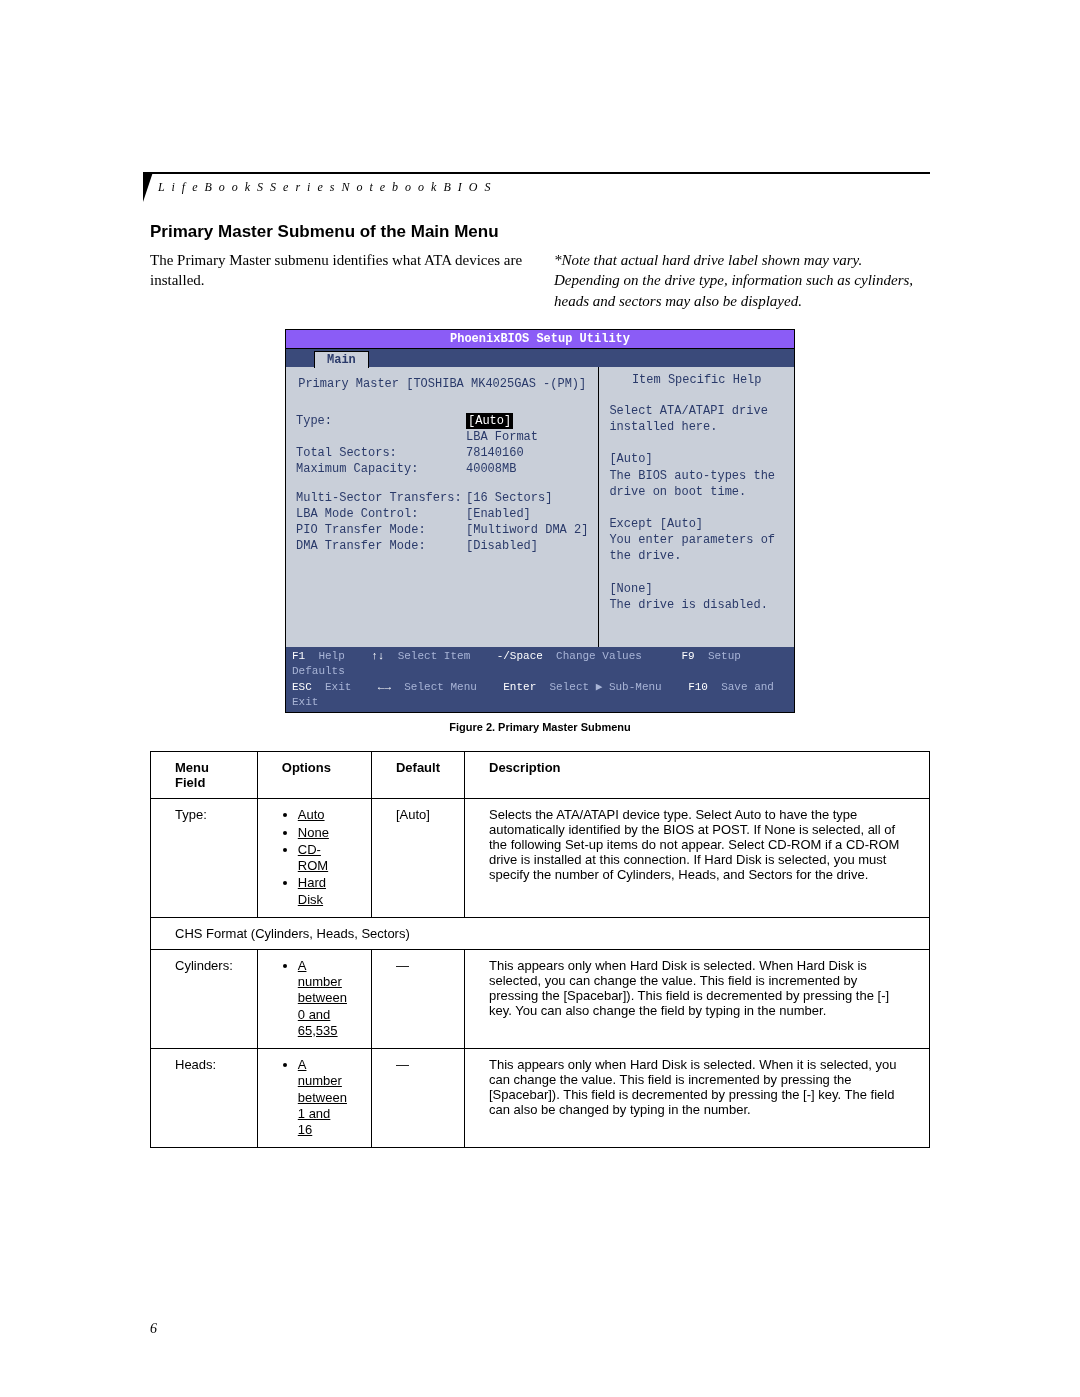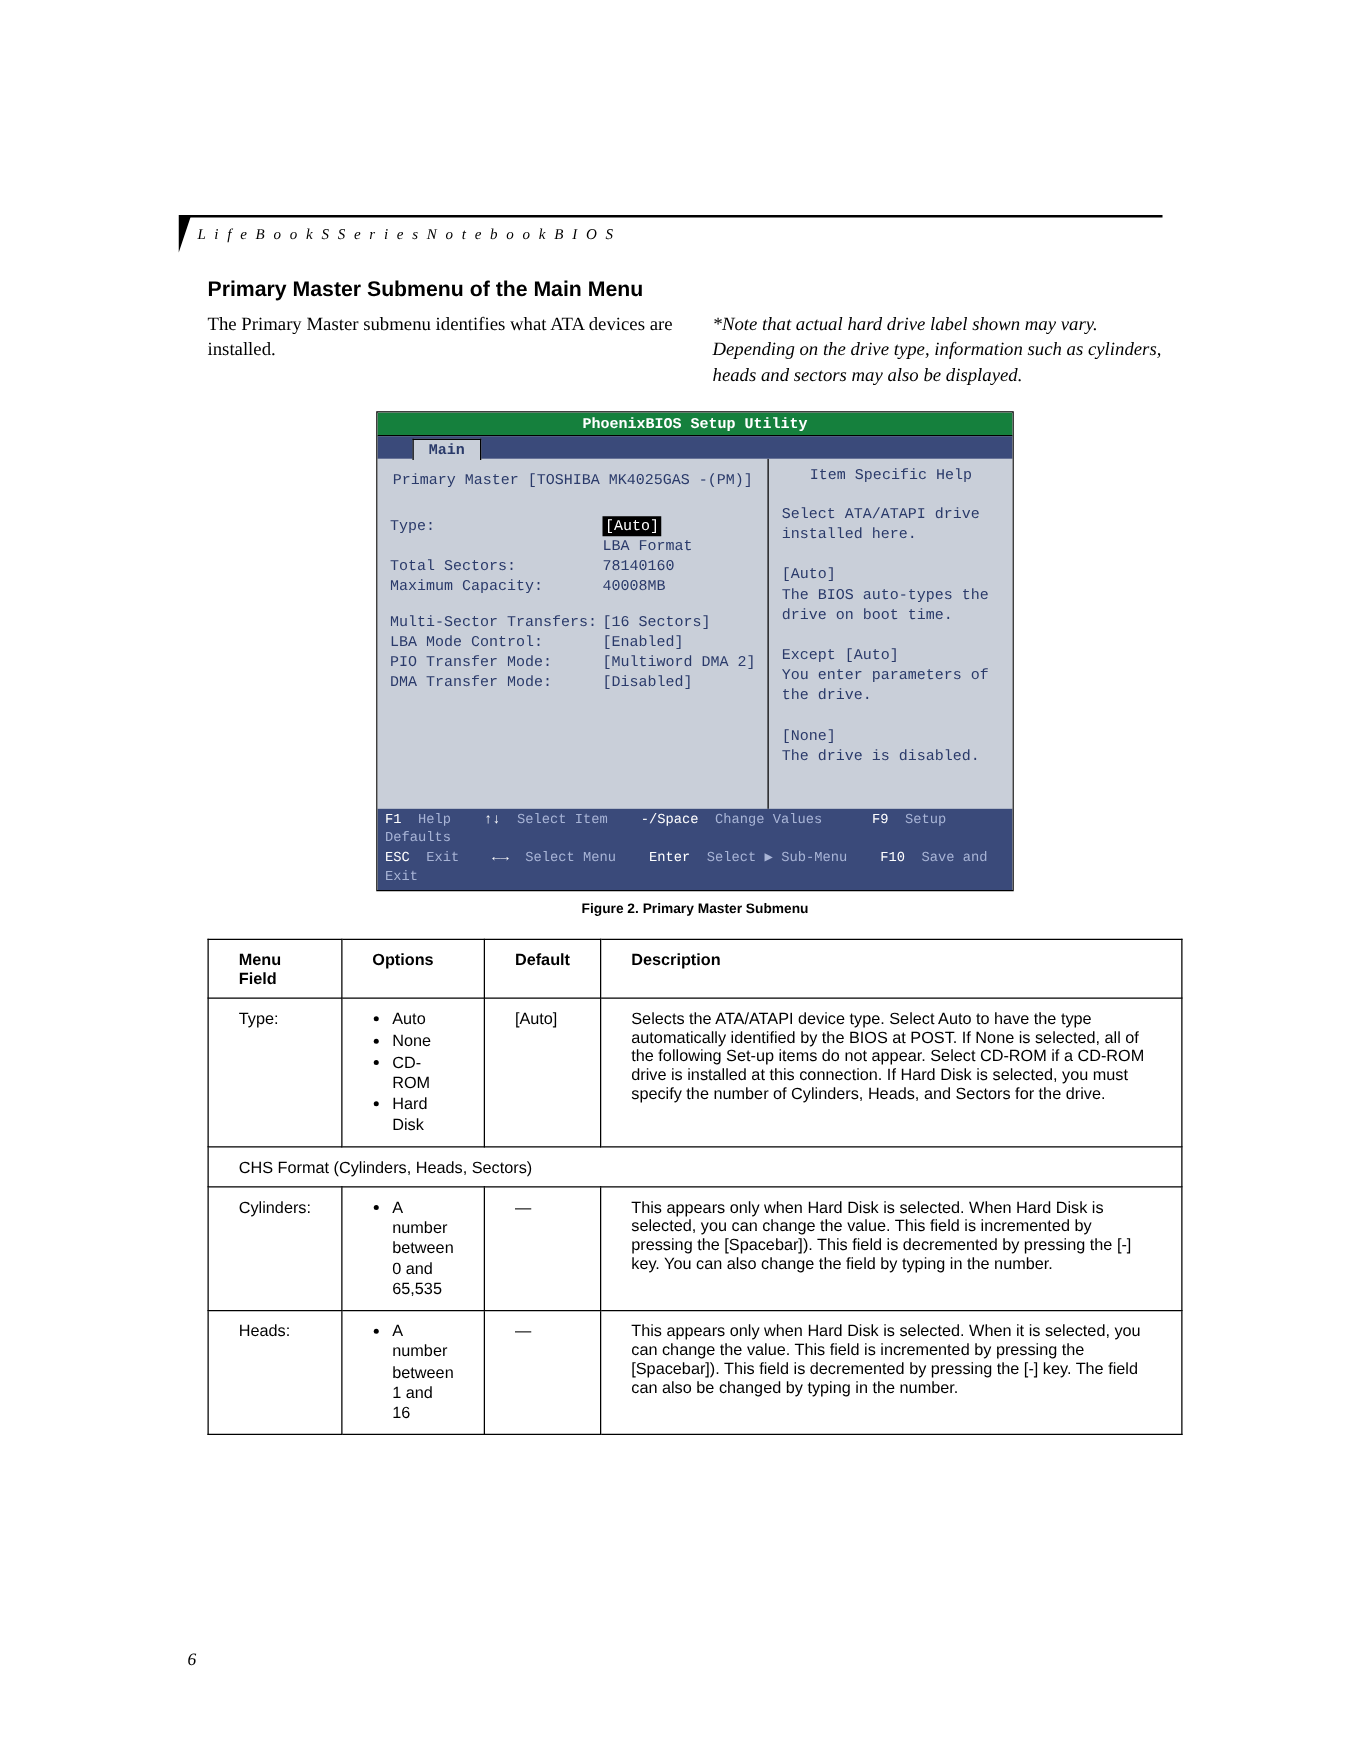--- a/index.html
+++ b/index.html
@@ -35,21 +35,20 @@
     width: 0; height: 0;
     border-top: 0 solid transparent;
     border-bottom: 30px solid transparent;
     border-left: 10px solid #000;
   }
   .content {
     position: absolute;
     left: 150px;
     top: 222px;
     width: 780px;
-    margin-left: 16px;
   }
   h2.section-title {
     font-family: Arial, Helvetica, sans-serif;
     font-weight: bold;
     font-size: 17px;
     margin-bottom: 8px;
   }
   .two-col {
     display: flex;
     gap: 28px;
@@ -60,21 +59,21 @@
   
   .bios-panel {
     width: 510px;
     margin: 10px auto 8px auto;
     border: 1px solid #000;
     font-family: 'Courier New', monospace;
     font-size: 12px;
     overflow: hidden;
   }
   .bios-title-bar {
-    background: #15803d;
+    background: #8b5cf6;
     color: #fff;
     text-align: center;
     font-weight: bold;
     padding: 2px 0;
     border-bottom: 1px solid #000;
   }
   .bios-menubar {
     background: #3a4a7a;
     height: 18px;
     position: relative;
@@ -148,21 +147,21 @@
     border: 1px solid #000;
     padding: 8px 24px;
     vertical-align: top;
     text-align: left;
   }
   table.opts th { font-weight: bold; }
   .col-menu { width: 80px; }
   .col-opt  { width: 100px; }
   .col-def  { width: 80px; }
   ul.opt-list { list-style: disc; padding-left: 16px; margin: 0; }
-  ul.opt-list li { margin: 0 0 1px 0; line-height: 1.25; }
+  ul.opt-list li { margin: 0 0 1px 0; line-height: 1.25; text-decoration: underline; }
   .sect-row td { font-size: 13px; }
   .page-num {
     position: absolute;
     left: 150px;
     bottom: 60px;
     font-style: italic;
     font-size: 14px;
   }
 </style>
 </head>

